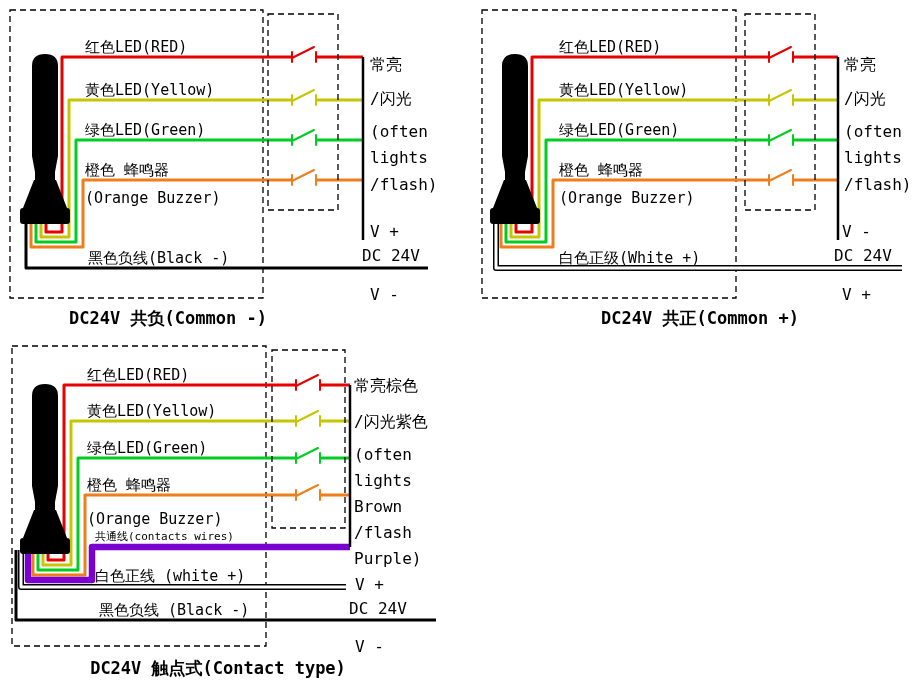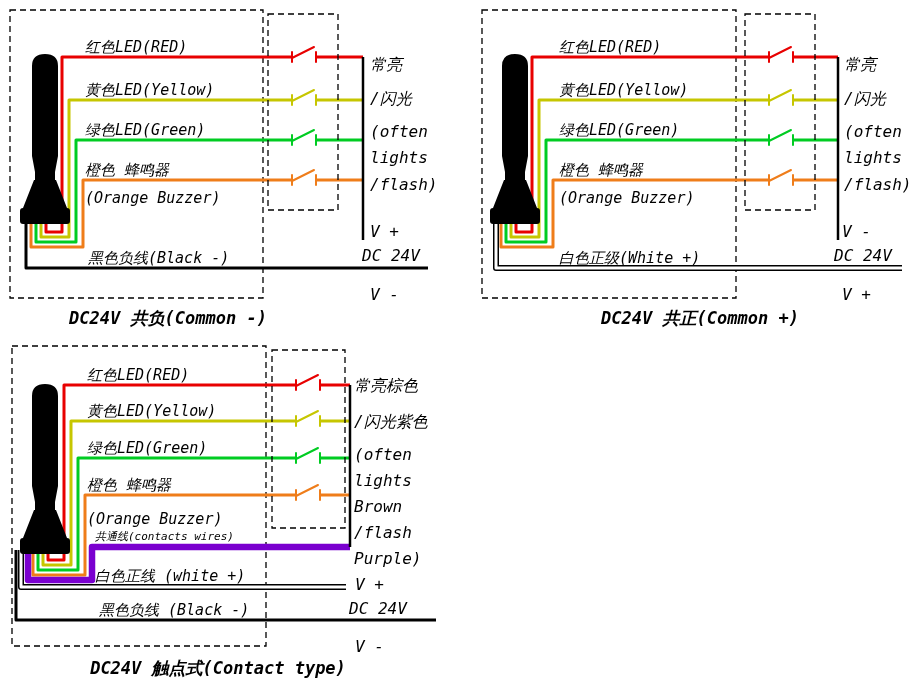--- a/index.html
+++ b/index.html
@@ -1,17 +1,17 @@
 <!DOCTYPE html>
 <html><head>
 <meta charset="utf-8">
 <style>
   html,body{margin:0;padding:0;background:#fff;}
   #stage{position:relative;width:919px;height:686px;background:#fff;overflow:hidden;
-         font-family:"DejaVu Sans Mono","Liberation Mono",monospace;font-style:italic;}
+         font-family:"DejaVu Sans Mono","Liberation Mono",monospace;}
   svg.diag{position:absolute;}
   svg text{font-family:"DejaVu Sans Mono","Liberation Mono",monospace;fill:#000;}
   .lbl{font-size:15px;}
   .lbls{font-size:11px;}
   .rt{font-size:16px;}
   .term{font-size:16px;}
   .cap{font-size:17px;font-weight:bold;text-anchor:middle;}
   .w{fill:none;stroke-width:3;stroke-linejoin:round;}
   .wo{fill:none;stroke:#000;stroke-width:6;stroke-linejoin:round;}
   .wi{fill:none;stroke-width:3;stroke-linejoin:round;}

